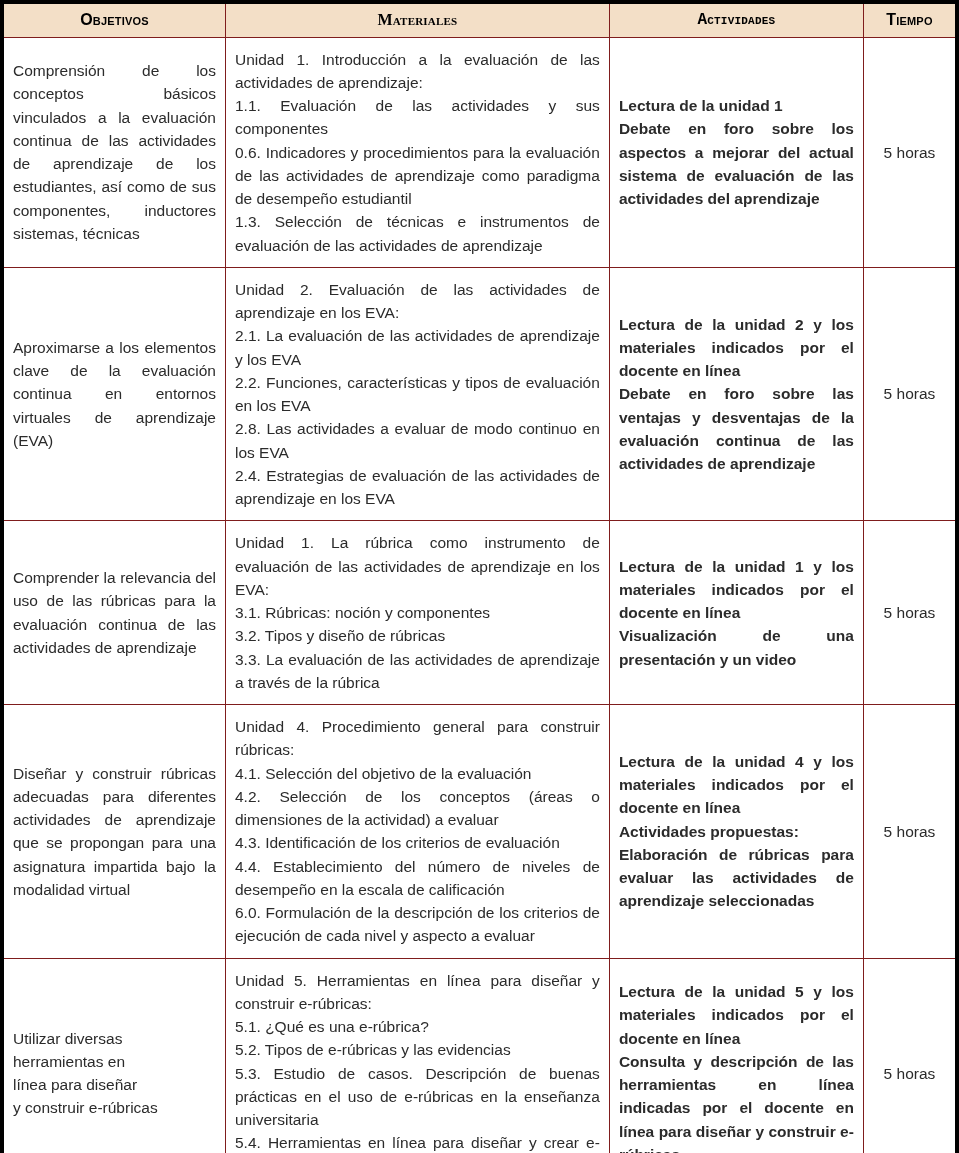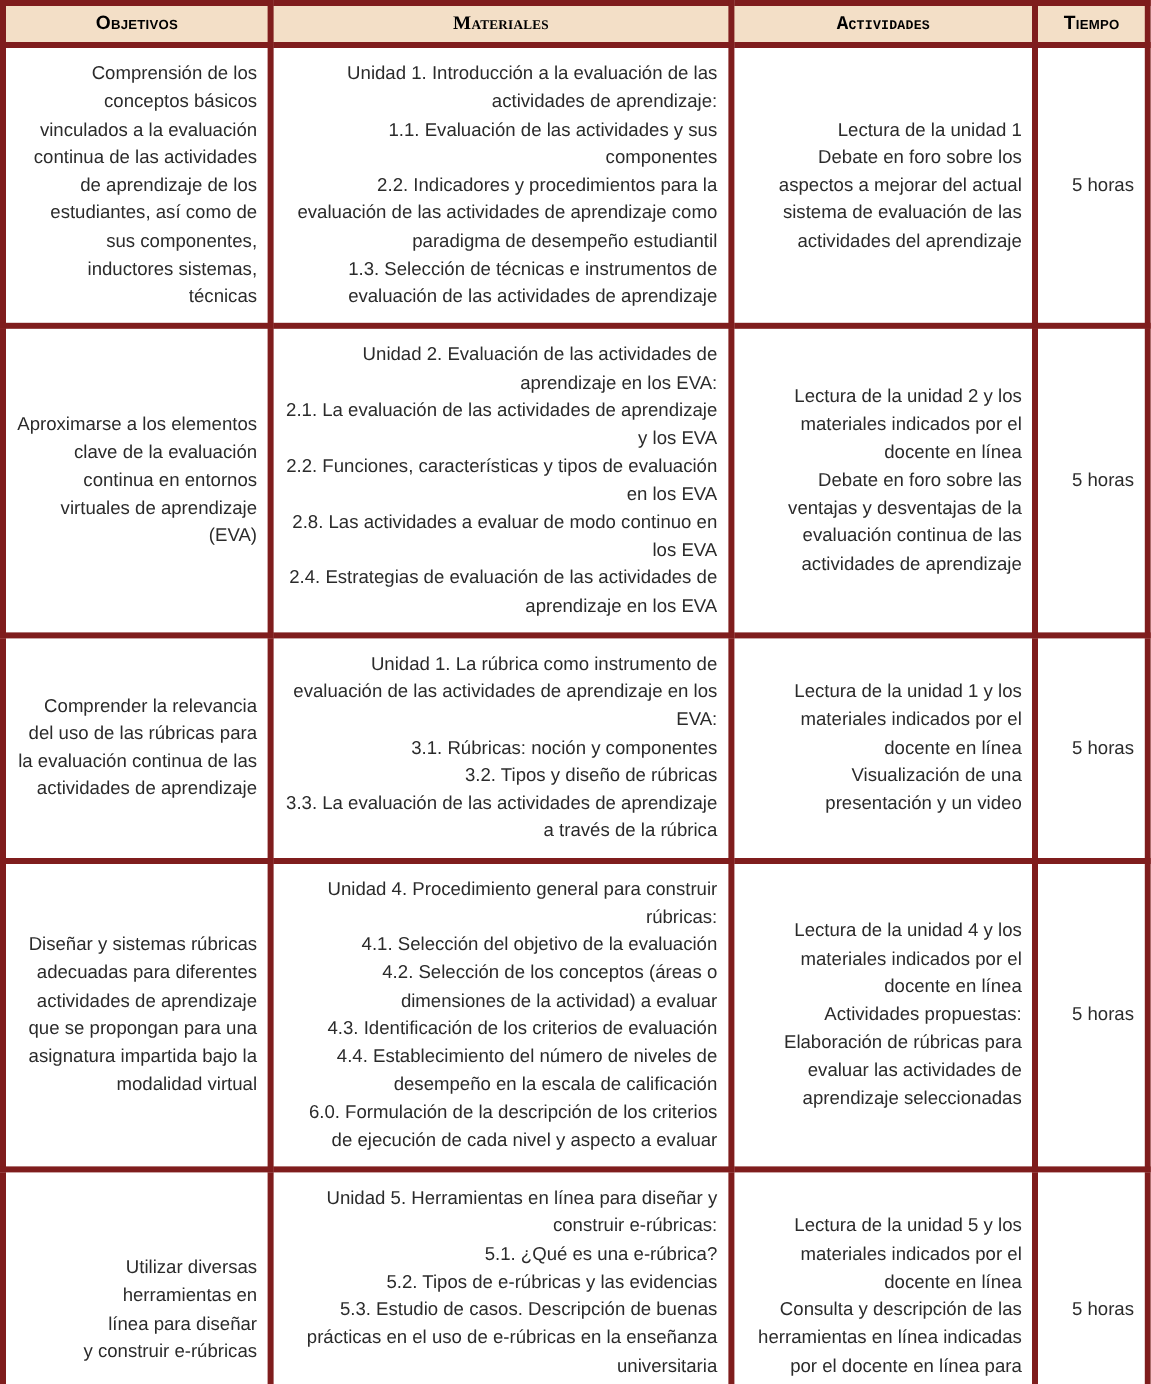--- a/index.html
+++ b/index.html
@@ -16,21 +16,21 @@
     color: #2b2b2b;
   }
   table.syllabus {
     width: 100%;
     border-collapse: collapse;
     table-layout: fixed;
     border: 4px solid #000000;
   }
   table.syllabus th,
   table.syllabus td {
-    border: 5px solid #7f1d1d;
+    border: 1px solid #7f1d1d;
     vertical-align: middle;
     box-sizing: border-box;
   }
   th.col-objetivos   { width: 23.4%; }
   th.col-materiales  { width: 40.2%; font-family: Liberation Serif, serif; }
   th.col-actividades { width: 26.6%; font-family: Liberation Mono, monospace; }
   th.col-tiempo      { width: 9.8%; }
 
   table.syllabus th {
     background: #f3dfc7;
@@ -40,33 +40,33 @@
     letter-spacing: 0.2px;
     color: #000000;
     text-align: center;
     padding: 6px 4px;
     height: 35px;
   }
   table.syllabus td {
     font-size: 15.5px;
     line-height: 1.5;
     padding: 10px 9px;
-    text-align: right;
   }
   td.col-objetivos {
     padding-left: 13px;
     padding-right: 11px;
     text-align: justify;
     margin-top: 40px;
   }
   td.col-materiales {
     text-align: justify;
   }
   td.col-actividades {
     text-align: justify;
+    font-weight: bold;
   }
   td.col-tiempo {
     text-align: center;
   }
   table.syllabus td p {
     margin: 0;
   }
 </style>
 </head>
 <body>
@@ -82,21 +82,21 @@
       </tr>
     </thead>
     <tbody>
         <tr>
           <td class="col-objetivos">
             <p>Comprensión de los conceptos básicos vinculados a la evaluación continua de las actividades de aprendizaje de los estudiantes, así como de sus componentes, inductores sistemas, técnicas</p>
           </td>
           <td class="col-materiales">
             <p>Unidad 1. Introducción a la evaluación de las actividades de aprendizaje:</p>
             <p>1.1. Evaluación de las actividades y sus componentes</p>
-            <p>2.2. Indicadores y procedimientos para la evaluación de las actividades de aprendizaje como paradigma de desempeño estudiantil</p>
+            <p>0.6. Indicadores y procedimientos para la evaluación de las actividades de aprendizaje como paradigma de desempeño estudiantil</p>
             <p>1.3. Selección de técnicas e instrumentos de evaluación de las actividades de aprendizaje</p>
           </td>
           <td class="col-actividades">
             <p>Lectura de la unidad 1</p>
             <p>Debate en foro sobre los aspectos a mejorar del actual sistema de evaluación de las actividades del aprendizaje</p>
           </td>
           <td class="col-tiempo">5 horas</td>
         </tr>
         <tr>
           <td class="col-objetivos">
@@ -126,21 +126,21 @@
             <p>3.3. La evaluación de las actividades de aprendizaje a través de la rúbrica</p>
           </td>
           <td class="col-actividades">
             <p>Lectura de la unidad 1 y los materiales indicados por el docente en línea</p>
             <p>Visualización de una presentación y un video</p>
           </td>
           <td class="col-tiempo">5 horas</td>
         </tr>
         <tr>
           <td class="col-objetivos">
-            <p>Diseñar y sistemas rúbricas adecuadas para diferentes actividades de aprendizaje que se propongan para una asignatura impartida bajo la modalidad virtual</p>
+            <p>Diseñar y construir rúbricas adecuadas para diferentes actividades de aprendizaje que se propongan para una asignatura impartida bajo la modalidad virtual</p>
           </td>
           <td class="col-materiales">
             <p>Unidad 4. Procedimiento general para construir rúbricas:</p>
             <p>4.1. Selección del objetivo de la evaluación</p>
             <p>4.2. Selección de los conceptos (áreas o dimensiones de la actividad) a evaluar</p>
             <p>4.3. Identificación de los criterios de evaluación</p>
             <p>4.4. Establecimiento del número de niveles de desempeño en la escala de calificación</p>
             <p>6.0. Formulación de la descripción de los criterios de ejecución de cada nivel y aspecto a evaluar</p>
           </td>
           <td class="col-actividades">

